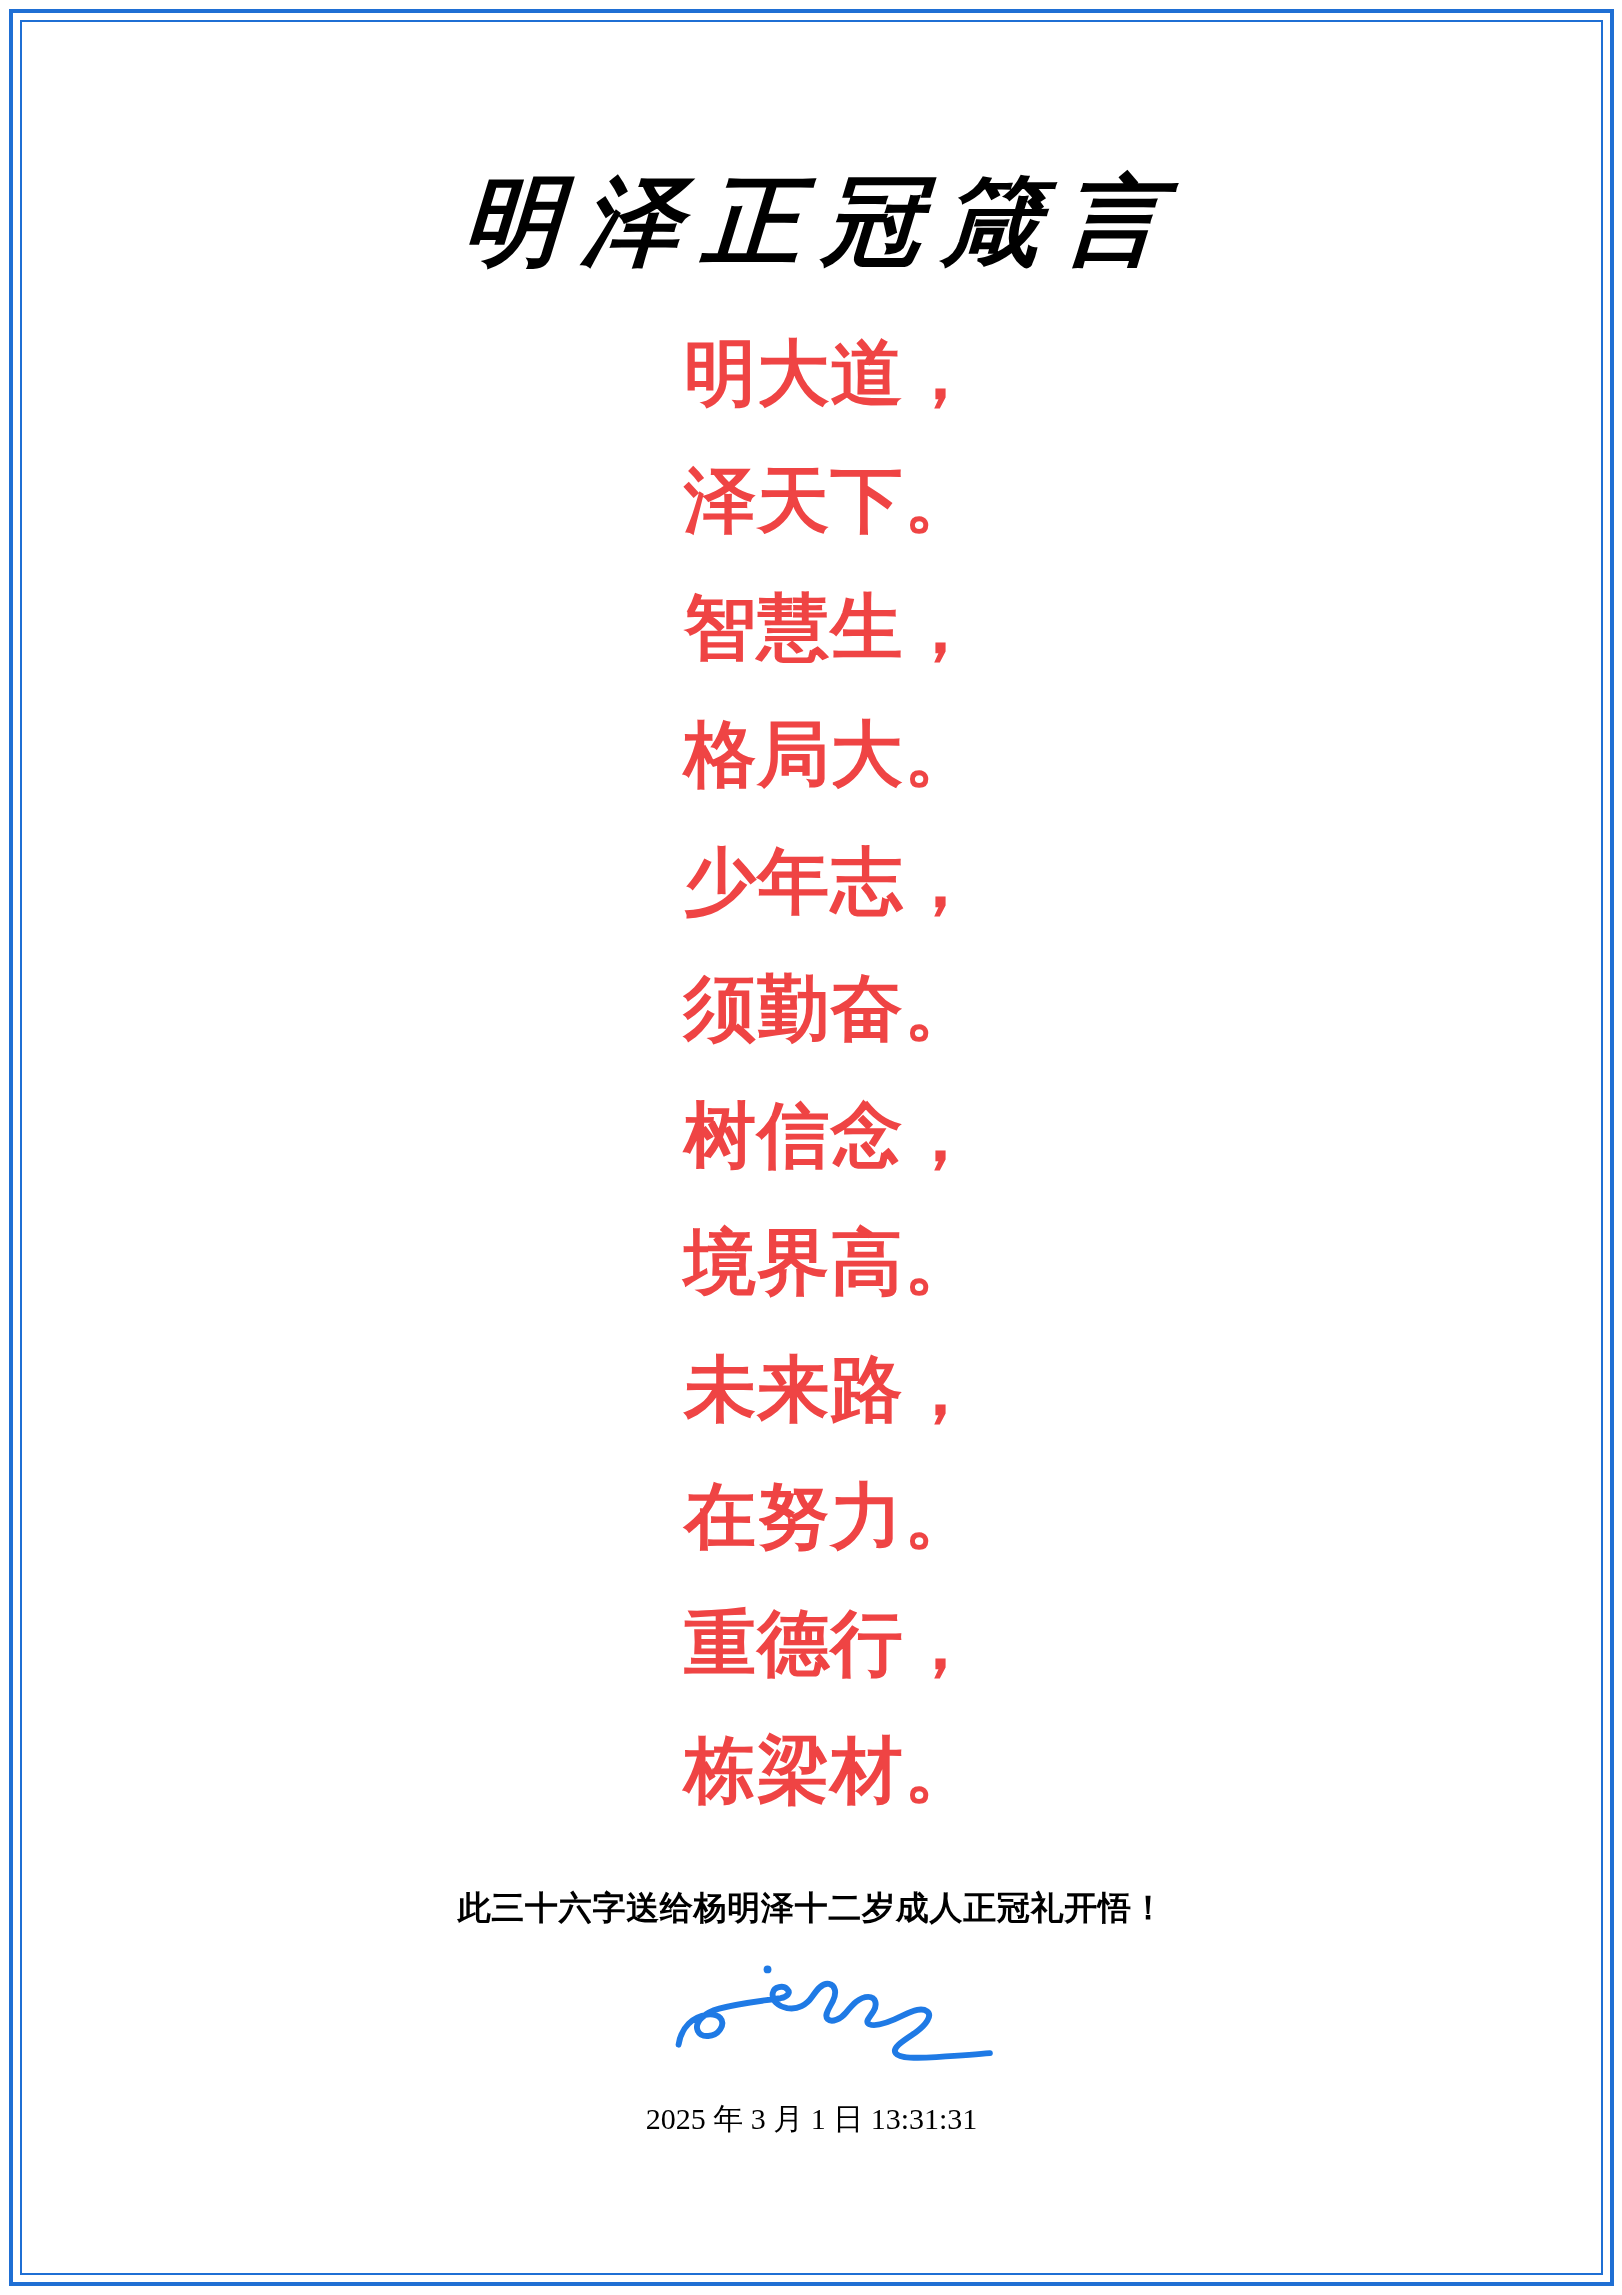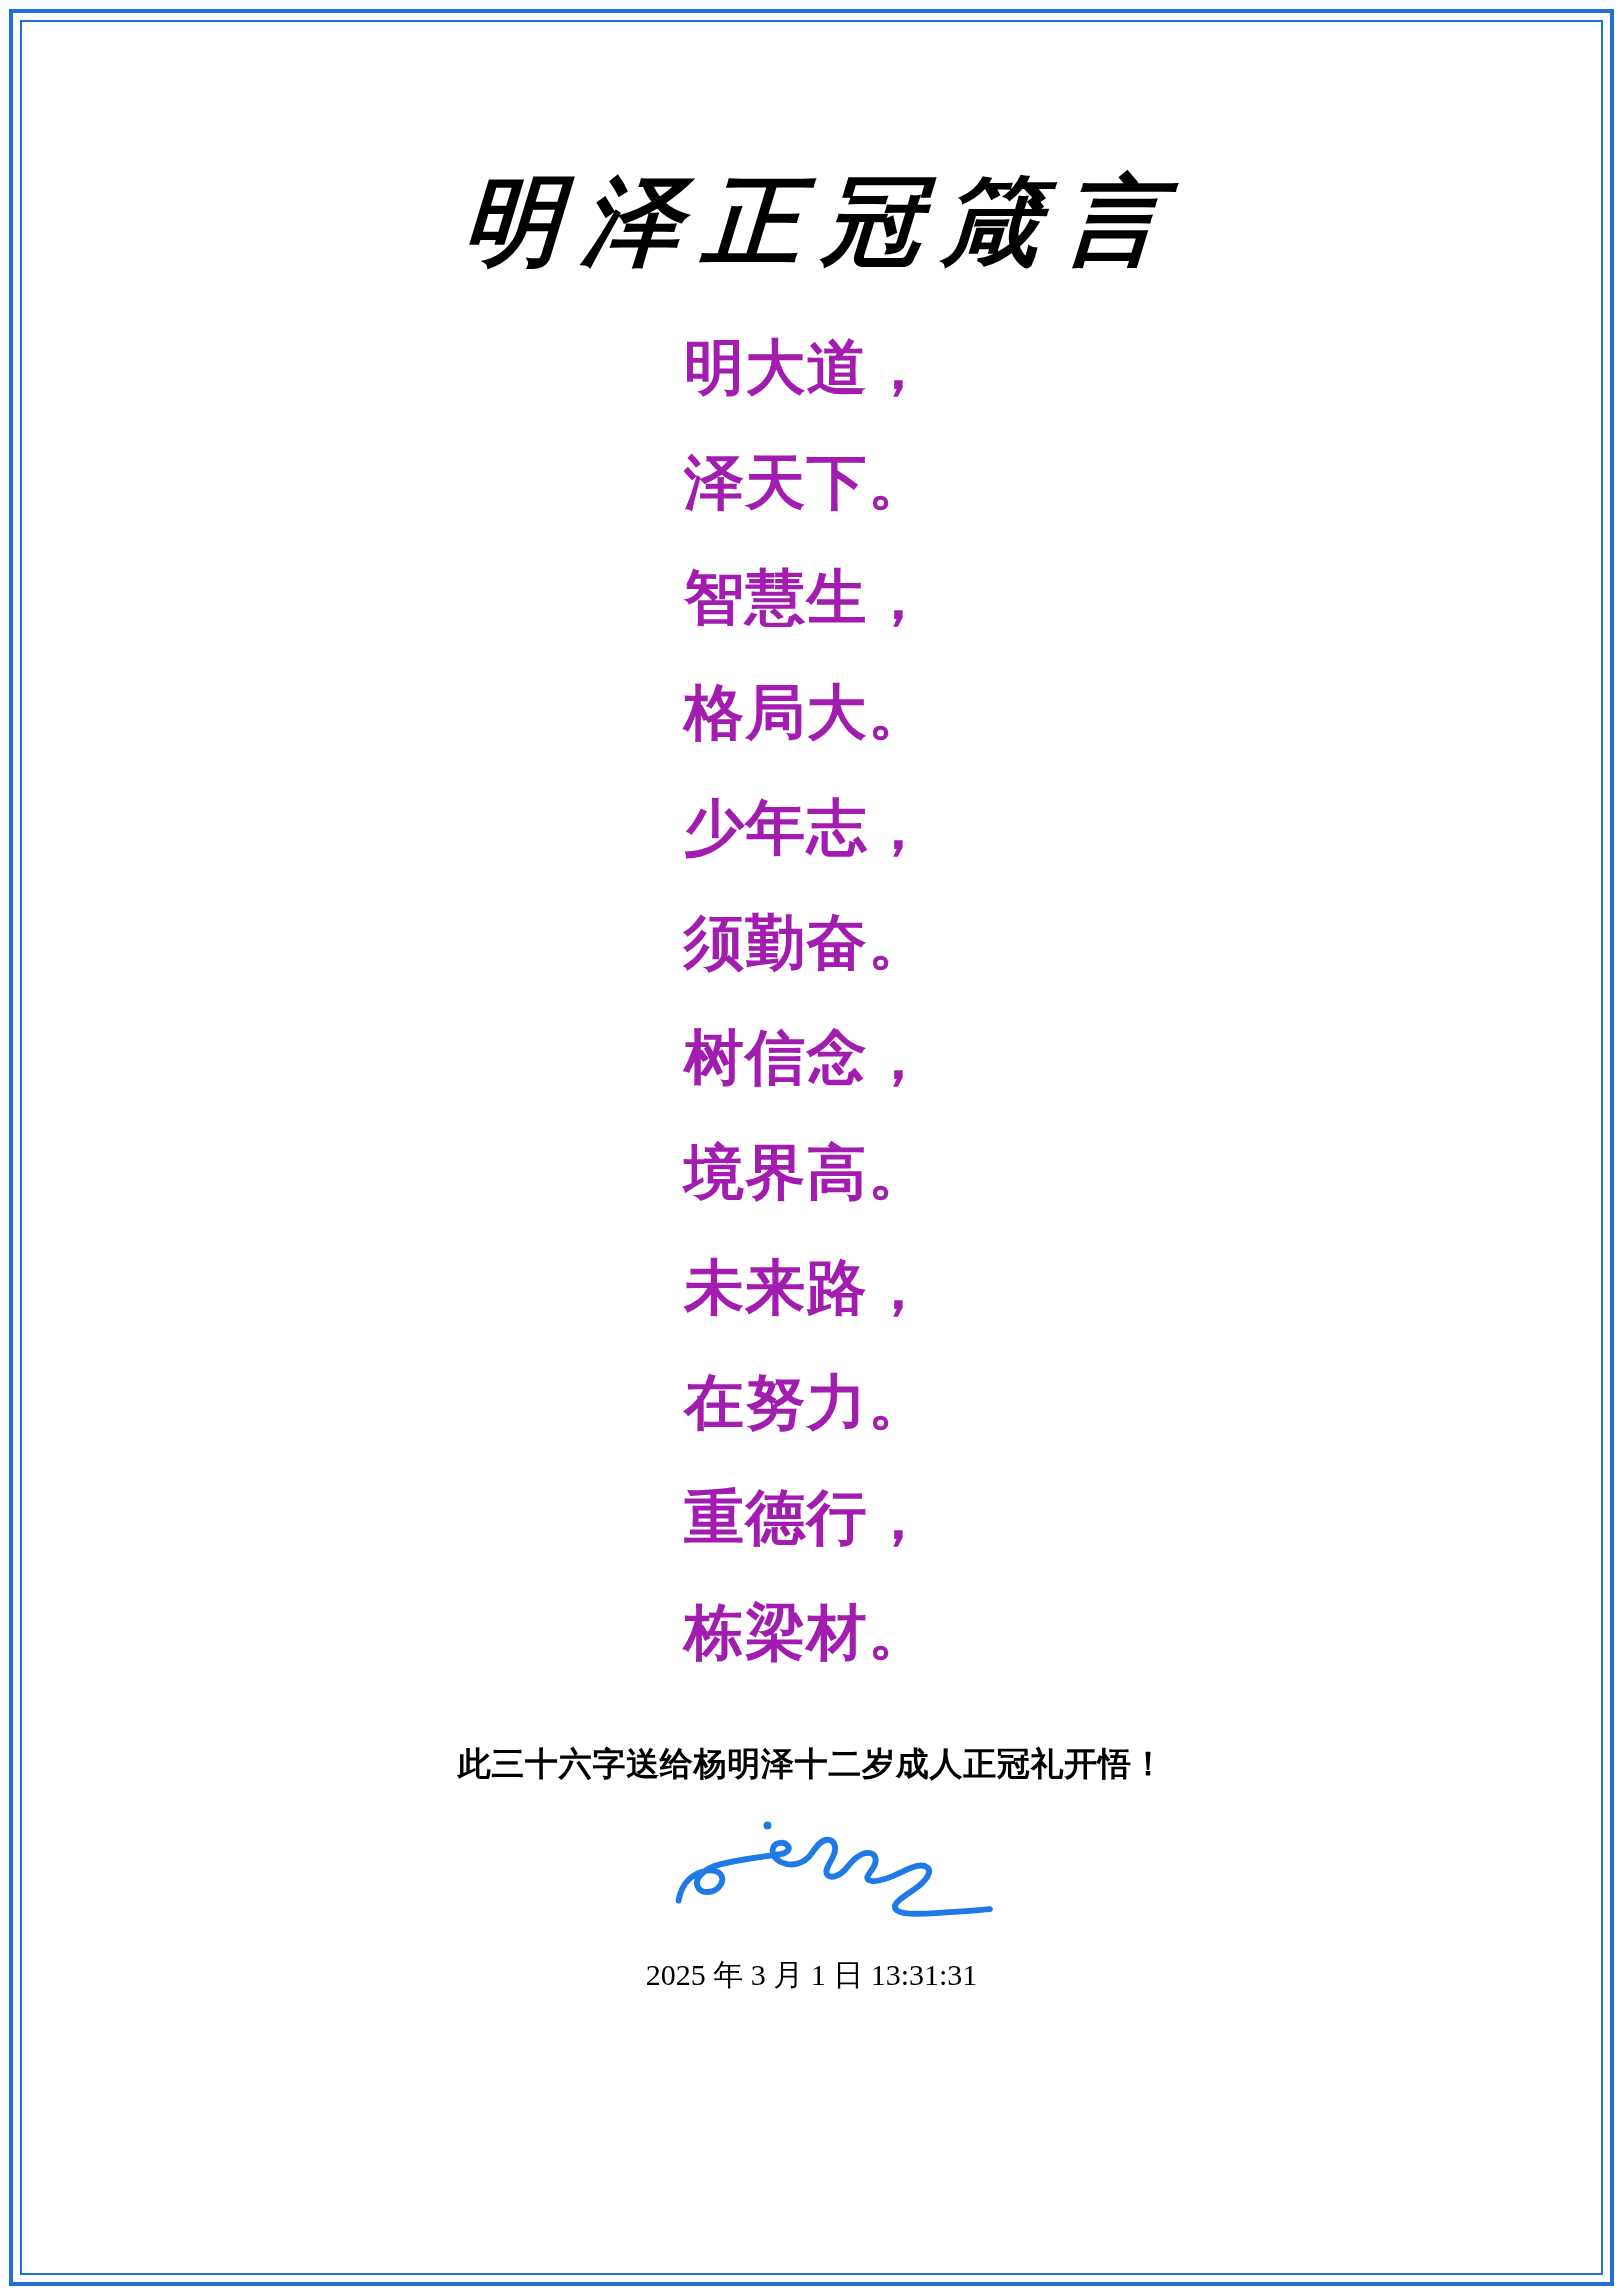--- a/index.html
+++ b/index.html
@@ -74,23 +74,23 @@
     display: flex;
     flex-direction: column;
     align-items: flex-start;
     width: 100%;
     padding-left: 645px;
     box-sizing: border-box;
   }
 
   .verse-line {
     font-family: "DejaVu Serif", "Liberation Serif", serif;
-    font-size: 60px;
+    font-size: 72px;
     font-weight: 600;
-    color: #a21caf;
+    color: #ef4444;
     line-height: 1;
     margin-bottom: 55px;
     white-space: nowrap;
     letter-spacing: 1.3px;
     text-align: right;
   }
 
   .dedication {
     margin-top: 25px;
     font-family: "DejaVu Serif", "Liberation Serif", serif;

